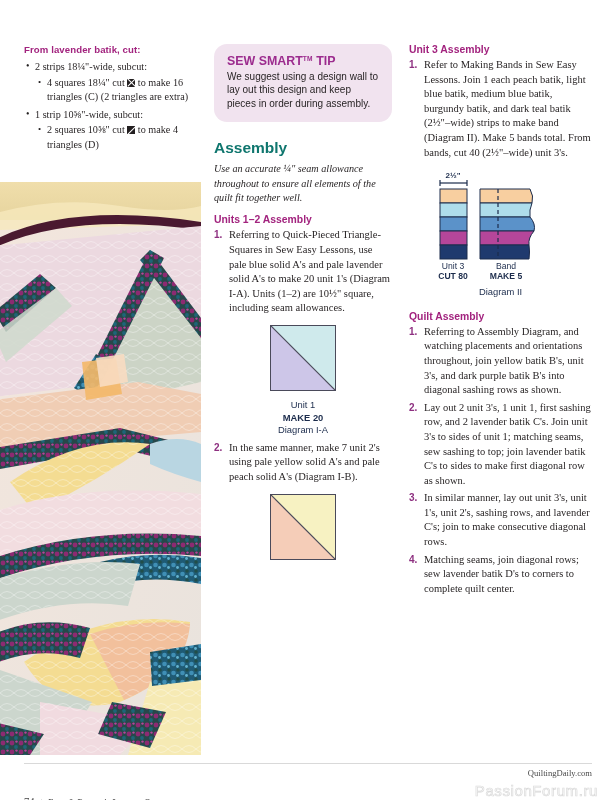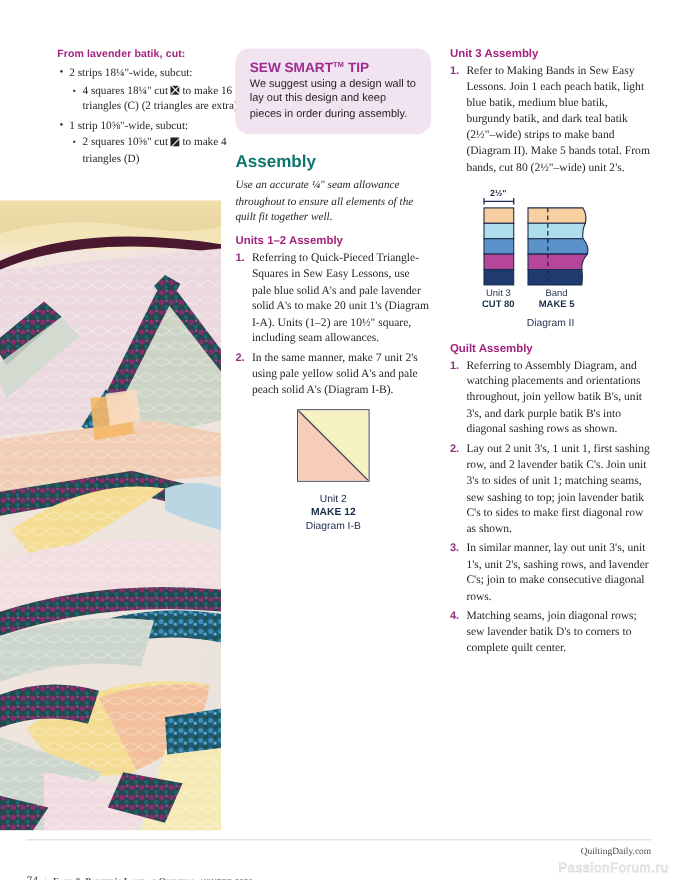--- a/index.html
+++ b/index.html
@@ -2,21 +2,21 @@
 <html><head>
 <meta charset="utf-8">
 <style>
   html,body{margin:0;padding:0;background:#ffffff;}
   body{width:616px;height:800px;position:relative;overflow:hidden;
        font-family:"Liberation Serif",serif;color:#231f20;}
 
   .page{position:absolute;inset:0;background:#fff;}
 
   
-  .col1{position:absolute;left:24px;top:44px;width:172px;margin-left:28px;}
+  .col1{position:absolute;left:24px;top:44px;width:172px;}
   .cut-head{font-family:"Liberation Sans",sans-serif;font-weight:bold;
             font-size:9.6px;color:#a2237e;letter-spacing:.1px;margin-bottom:5px;}
   ul.cuts{list-style:none;margin:0;padding:0;}
   ul.cuts>li{position:relative;padding-left:11px;font-size:10.2px;
              line-height:14.6px;margin-bottom:1px;}
   ul.cuts>li::before{content:"\2022";position:absolute;left:2px;top:-1px;font-size:10px;}
   ul.sub{list-style:none;margin:1px 0 3px 0;padding:0;}
   ul.sub>li{position:relative;padding-left:12px;font-size:10.2px;line-height:14.6px;}
   ul.sub>li::before{content:"\2022";position:absolute;left:3px;top:-1px;font-size:9px;}
   .cutmark{display:inline-block;width:8px;height:8px;vertical-align:-1px;
@@ -65,22 +65,22 @@
   
   .rule{position:absolute;left:24px;top:763px;width:568px;height:1px;background:#d9d9d9;}
   .foot{position:absolute;top:768px;font-size:8.4px;color:#5a5a5a;}
   .foot-left{left:24px;display:flex;align-items:baseline;gap:6px;margin-top:28px;}
   .foot-left .pg{font-size:10.5px;color:#444;}
   .foot-left .bar{color:#bbb;}
   .foot-left .mag{font-variant:small-caps;letter-spacing:.1px;font-weight:bold;}
   .foot-left .issue{font-family:"Liberation Sans",sans-serif;font-size:6.6px;
                     letter-spacing:.4px;color:#6a6a6a;}
   .foot-right{right:24px;font-size:8.6px;color:#4a4a4a;text-align:right;}
-  .wmark{position:absolute;right:8px;top:782px;font-family:"Liberation Sans",sans-serif;
-         font-size:12px;letter-spacing:.6px;color:#fff;
+  .wmark{position:absolute;right:18px;top:782px;font-family:"Liberation Sans",sans-serif;
+         font-size:15px;letter-spacing:.6px;color:#fff;
          -webkit-text-stroke:.7px #d8d8d8;opacity:.95;}
 </style>
 </head>
 <body>
 
 <div class="page">
 
   <div class="col1">
     <div class="cut-head">From lavender batik, cut:</div>
     <ul class="cuts">
@@ -197,46 +197,55 @@
     </div>
 
     <h2 class="sect">Assembly</h2>
     <p class="ital">Use an accurate ¼" seam allowance throughout to ensure all elements of the quilt fit together well.</p>
 
     <h3 class="sub">Units 1–2 Assembly</h3>
     <ol class="steps">
       <li>Referring to Quick-Pieced Triangle-Squares in Sew Easy Lessons, use pale blue solid A's and pale lavender solid A's to make 20 unit 1's (Diagram I-A). Units (1–2) are 10½" square, including seam allowances.</li>
     </ol>
 
+    <div class="diag">
+      <div class="hst">
+        <svg width="64" height="64" viewBox="0 0 64 64">
+          <polygon id="u1lo" points="0,0 0,64 64,64" fill="#cdc6e8"></polygon>
+          <polygon id="u1up" points="0,0 64,0 64,64" fill="#cfeaec"></polygon>
+          <line x1="0" y1="0" x2="64" y2="64" stroke="#4a4a5a" stroke-width="1.2"></line>
+        </svg>
+      </div>
+      <div class="cap">
+        <div>Unit 1</div>
+        <div><b>MAKE 20</b></div>
+        <div>Diagram I-A</div>
+      </div>
+    </div>
 
     <ol class="steps" style="counter-reset:st 1">
       <li>In the same manner, make 7 unit 2's using pale yellow solid A's and pale peach solid A's (Diagram I-B).</li>
     </ol>
 
     <div class="diag">
       <div class="hst">
         <svg width="64" height="64" viewBox="0 0 64 64">
           <polygon id="u2lo" points="0,0 0,64 64,64" fill="#f5cdb8"></polygon>
           <polygon id="u2up" points="0,0 64,0 64,64" fill="#f7f2c2"></polygon>
           <line x1="0" y1="0" x2="64" y2="64" stroke="#4a4a5a" stroke-width="1.2"></line>
         </svg>
       </div>
-      <div class="cap">
-        <div>Unit 2</div>
-        <div><b>MAKE 12</b></div>
-        <div>Diagram I-B</div>
-      </div>
     </div>
   </div>
 
   <div class="col3">
 
     <h3 class="sub" style="margin-top:0">Unit 3 Assembly</h3>
     <ol class="steps">
-      <li>Refer to Making Bands in Sew Easy Lessons. Join 1 each peach batik, light blue batik, medium blue batik, burgundy batik, and dark teal batik (2½"–wide) strips to make band (Diagram II). Make 5 bands total. From bands, cut 80 (2½"–wide) unit 2's.</li>
+      <li>Refer to Making Bands in Sew Easy Lessons. Join 1 each peach batik, light blue batik, medium blue batik, burgundy batik, and dark teal batik (2½"–wide) strips to make band (Diagram II). Make 5 bands total. From bands, cut 40 (2½"–wide) unit 3's.</li>
     </ol>
 
     <div class="banddiag">
       <svg width="150" height="112" viewBox="0 0 150 112">
 
         <text id="measlbl" x="27" y="9" font-family="Liberation Sans, sans-serif" font-size="8" font-weight="bold" fill="#1c2c4c" text-anchor="middle">2½"</text>
         <line x1="14" y1="14" x2="41" y2="14" stroke="#1c2c4c" stroke-width="1.2"></line>
         <line x1="14" y1="11" x2="14" y2="17" stroke="#1c2c4c" stroke-width="1.2"></line>
         <line x1="41" y1="11" x2="41" y2="17" stroke="#1c2c4c" stroke-width="1.2"></line>
 

